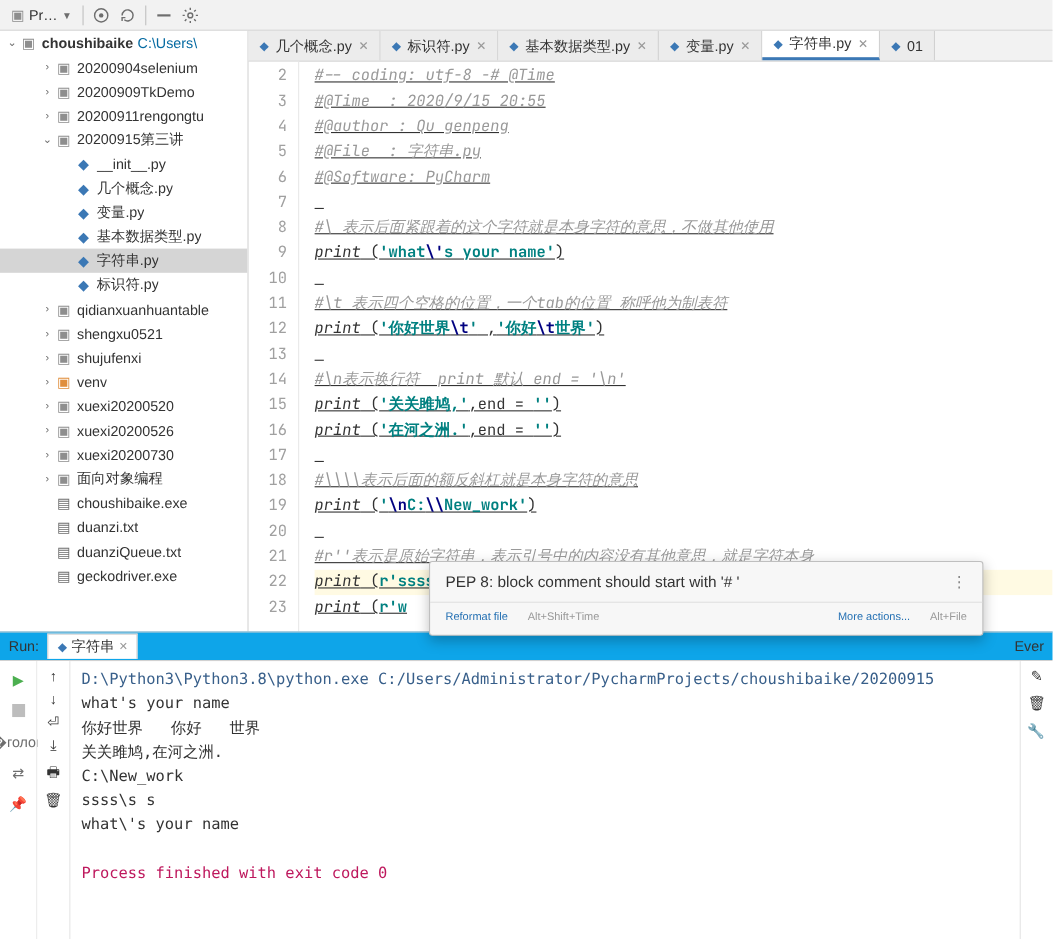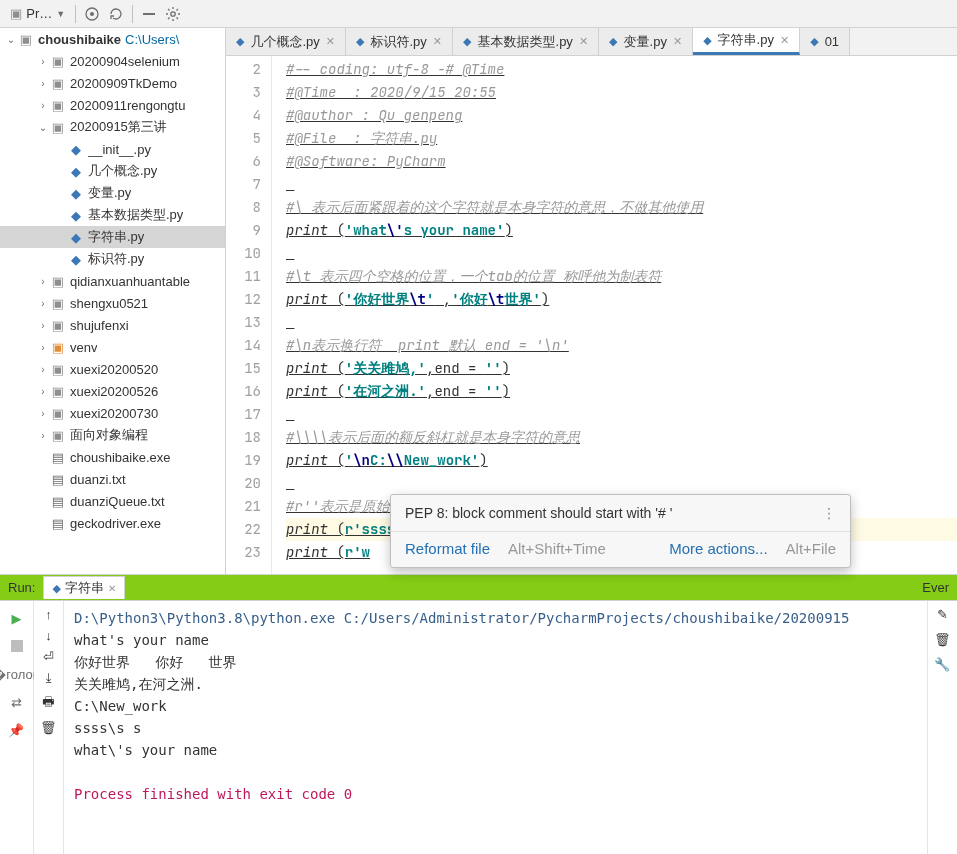--- a/index.html
+++ b/index.html
@@ -31,27 +31,27 @@
 .tab .pyfi { color: #3b78b5; font-size: 11px; }
 .code-wrap { flex: 1; display: flex; overflow: hidden; position: relative; font-family: "JetBrains Mono", Consolas, monospace; font-size: 14px; }
 .gutter { width: 46px; background: #fff; border-right: 1px solid #e8e8e8; text-align: right; padding-right: 10px; color: #a0a0a0; line-height: 23px; padding-top: 2px; }
 .code-body { flex: 1; padding-left: 14px; padding-top: 2px; line-height: 23px; white-space: pre; position: relative; text-decoration: underline; }
 .code-line { height: 23px; }
 .code-line.hl { background: #fffae3; }
 .cm { color: #999; font-style: italic; }
 .str { color: #008080; font-weight: bold; }
 .esc { color: #000080; font-weight: bold; }
 .fn { font-style: italic; }
-.popup { position: absolute; left: 390px; top: 494px; width: 461px; background: #f7f7f7; border: 1px solid #bfbfbf; box-shadow: 0 4px 12px rgba(0,0,0,0.25); border-radius: 3px; z-index: 10; font-family: "Segoe UI", Arial, sans-serif; }
+.popup { position: absolute; left: 390px; top: 510px; width: 504px; background: #f7f7f7; border: 1px solid #bfbfbf; box-shadow: 0 4px 12px rgba(0,0,0,0.25); border-radius: 3px; z-index: 10; font-family: "Segoe UI", Arial, sans-serif; }
 .popup-head { padding: 10px 14px; font-size: 14px; display: flex; justify-content: space-between; align-items: center; }
-.popup-actions { padding: 8px 14px 10px; border-top: 1px solid #e0e0e0; display: flex; gap: 18px; align-items: center; font-size: 15px; }
+.popup-actions { padding: 8px 14px 10px; border-top: 1px solid #e0e0e0; display: flex; gap: 18px; align-items: center; font-size: 10px; }
 .popup-actions .link { color: #2470b3; cursor: pointer; }
 .popup-actions .shortcut { color: #999; }
 .run-panel { height: 254px; border-top: 1px solid #d1d1d1; display: flex; }
-.run-header { position: absolute; margin-top: -26px; height: 26px; display: flex; align-items: center; gap: 8px; padding: 0 8px; background: #84cc16; width: 100%; border-top: 1px solid #d1d1d1; }
+.run-header { position: absolute; margin-top: -26px; height: 26px; display: flex; align-items: center; gap: 8px; padding: 0 8px; background: #0ea5e9; width: 100%; border-top: 1px solid #d1d1d1; }
 .run-wrapper { position: relative; }
 .run-left { width: 34px; border-right: 1px solid #e5e5e5; display: flex; flex-direction: column; align-items: center; padding-top: 6px; gap: 6px; background: #fff; }
 .run-left .rb { width: 22px; height: 22px; display: flex; align-items: center; justify-content: center; cursor: pointer; color: #6e6e6e; }
 .run-left2 { width: 30px; border-right: 1px solid #e5e5e5; display: flex; flex-direction: column; align-items: center; padding-top: 6px; gap: 6px; background: #fff; }
 .console { flex: 1; font-family: Consolas, monospace; font-size: 14px; padding: 6px 10px; line-height: 22px; white-space: pre; overflow: hidden; }
 .console .path-line { color: #385f8a; }
 .console .exit-line { color: #be185d; }
 .run-right { width: 30px; border-left: 1px solid #e5e5e5; display: flex; flex-direction: column; align-items: center; padding-top: 6px; gap: 10px; background: #fff; }
 .run-tab-label { background: #fff; border: 1px solid #d1d1d1; border-bottom: none; padding: 2px 8px; display: flex; align-items: center; gap: 4px; }
 svg { display: block; }

